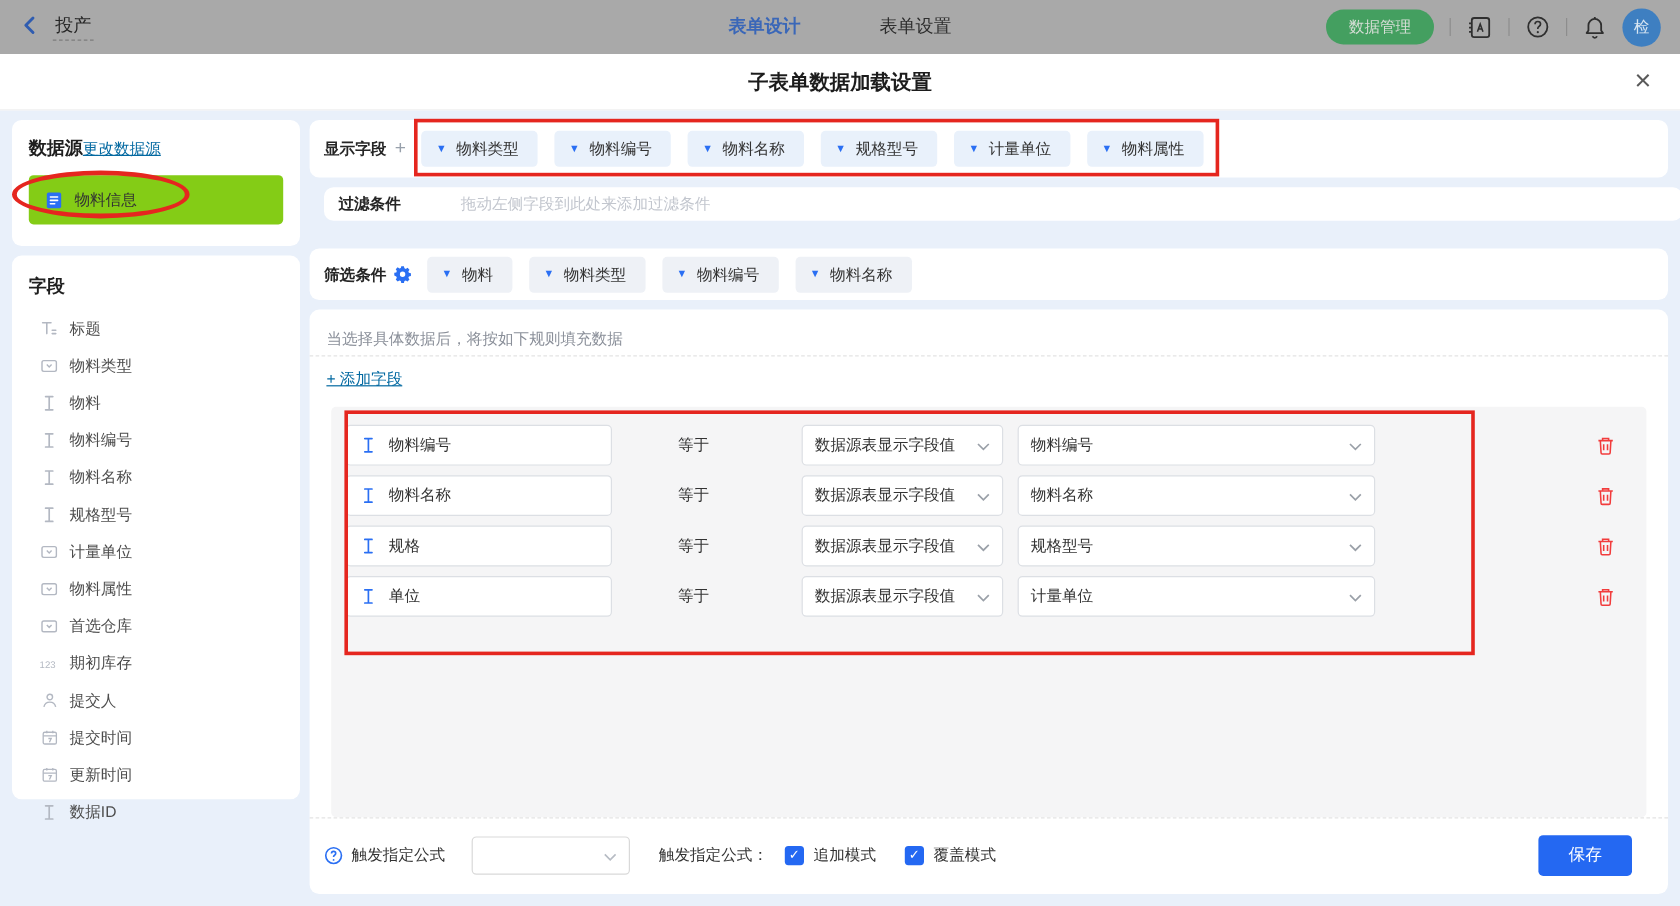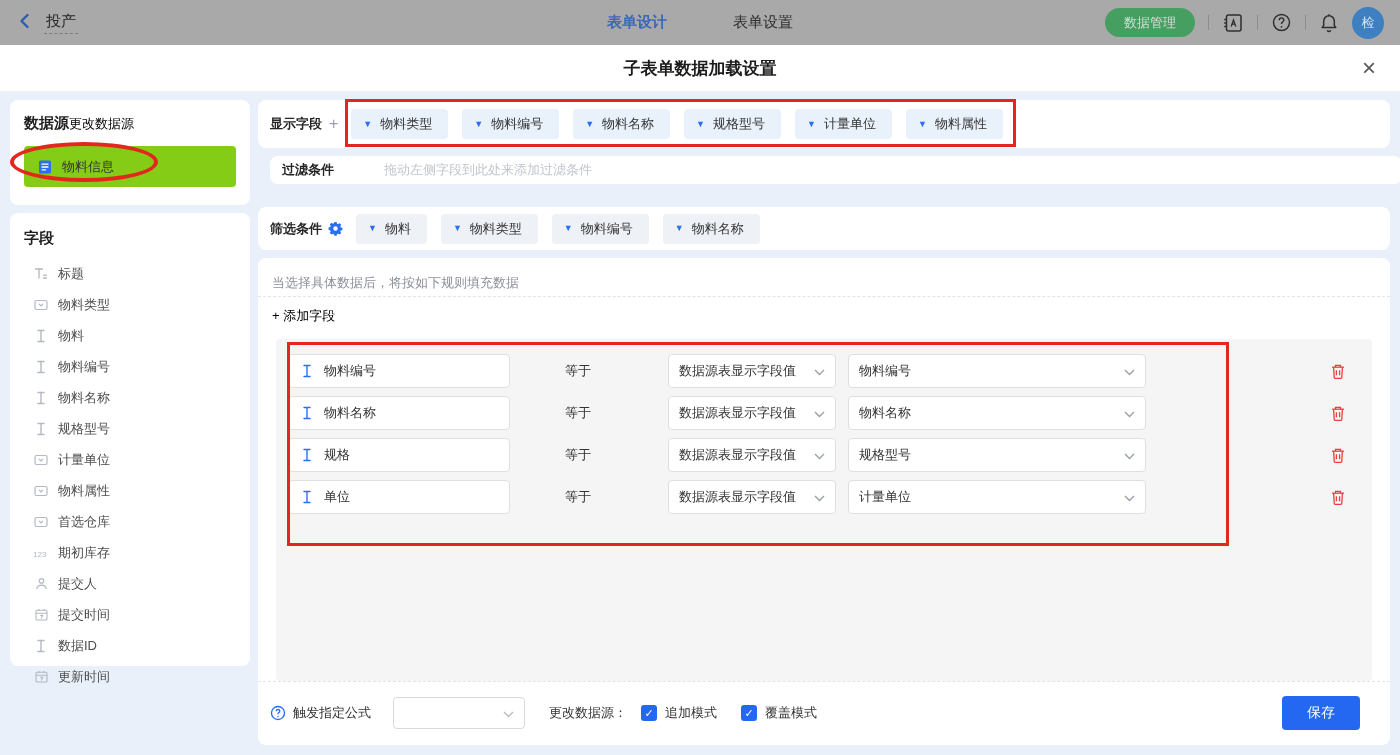--- a/index.html
+++ b/index.html
@@ -35,21 +35,21 @@
   .modal-title { font-size:17px; font-weight:bold; color:#1c1c1c; }
   .close-btn { position:absolute; right:24px; top:50%; transform:translateY(-50%);
     font-size:24px; color:#5a5a5a; line-height:1; cursor:pointer; }
 
   
   .card { position:absolute; background:#fff; border-radius:8px; }
 
   #ds-card { left:10px; top:100px; width:240px; height:105px; padding:14px 14px 0; }
   .ds-head { display:flex; justify-content:flex-start; align-items:center; }
   .panel-title { font-size:15px; font-weight:bold; color:#1f1f1f; }
-  .link { color:#000000; cursor:pointer; }
+  .link { color:#0369a1; cursor:pointer;text-decoration:underline; }
   .ds-item { margin-top:13px; height:41px; background:#84cc16; border-radius:4px;
     display:flex; align-items:center; padding:0 13px; gap:9px; cursor:pointer; }
 
   #fields-card { left:10px; top:213px; width:240px; height:453px; padding:16px 14px; }
   #fields-card .panel-title { margin-bottom:10px; }
   .f-item { height:31px; display:flex; align-items:center; gap:9px; padding-left:9px;
     color:#4d4d4d; cursor:grab; }
   .f-ico { width:16px; display:flex; justify-content:center; color:#b3b8c2; }
 
   
@@ -282,35 +282,35 @@
         <svg width="13" height="13" viewBox="0 0 13 13" fill="none" stroke="currentColor" stroke-width="1.1">
           <rect x="1" y="2.2" width="11" height="9.8" rx="1.3"></rect>
           <path d="M1 5.3h11M4 .9v2.2M9 .9v2.2"></path>
           <path d="M5.3 7.4h2.4L6.2 10.6"></path>
         </svg>
       </span>
     <span>提交时间</span>
   </div>
   <div class="f-item">
     <span class="f-ico">
-        <svg width="12" height="14" viewBox="0 0 12 14" fill="none" stroke="currentColor" stroke-width="1.4" stroke-linecap="round">
-          <path d="M3 1.5h6M3 12.5h6M6 1.5v11"></path>
-        </svg>
-      </span>
-    <span>数据ID</span>
-  </div>
-  <div class="f-item">
-    <span class="f-ico">
         <svg width="13" height="13" viewBox="0 0 13 13" fill="none" stroke="currentColor" stroke-width="1.1">
           <rect x="1" y="2.2" width="11" height="9.8" rx="1.3"></rect>
           <path d="M1 5.3h11M4 .9v2.2M9 .9v2.2"></path>
           <path d="M5.3 7.4h2.4L6.2 10.6"></path>
         </svg>
       </span>
     <span>更新时间</span>
+  </div>
+  <div class="f-item">
+    <span class="f-ico">
+        <svg width="12" height="14" viewBox="0 0 12 14" fill="none" stroke="currentColor" stroke-width="1.4" stroke-linecap="round">
+          <path d="M3 1.5h6M3 12.5h6M6 1.5v11"></path>
+        </svg>
+      </span>
+    <span>数据ID</span>
   </div>
 </div>
 
 <div class="card" id="card-display">
   <span class="sec-label">显示字段</span>
   <span class="plus-glyph">+</span>
   <div class="tags">
     <div class="tag blue">
         <span class="tri">▼</span>
         <span>物料类型</span>
@@ -518,21 +518,21 @@
         <circle cx="10.5" cy="15.2" r="1" fill="#2a6ff3" stroke="none"></circle>
       </svg>
     </span>
     <span class="formula-label">触发指定公式</span>
     <div class="formula-select">
       <span></span>
       <span><svg width="11" height="7" viewBox="0 0 11 7" fill="none" stroke="#b7bcc4" stroke-width="1.4">
             <path d="M1 1l4.5 4.5L10 1"></path>
           </svg></span>
     </div>
-    <span class="mode-label">更改数据源：</span>
+    <span class="mode-label">触发指定公式：</span>
     <span class="cb cb-1">
         <span>✓</span>
       </span>
     <span class="cb-label">追加模式</span>
     <span class="cb cb-2">
         <span>✓</span>
       </span>
     <span class="cb-label">覆盖模式</span>
     <button class="save-btn">保存</button>
   </div>

